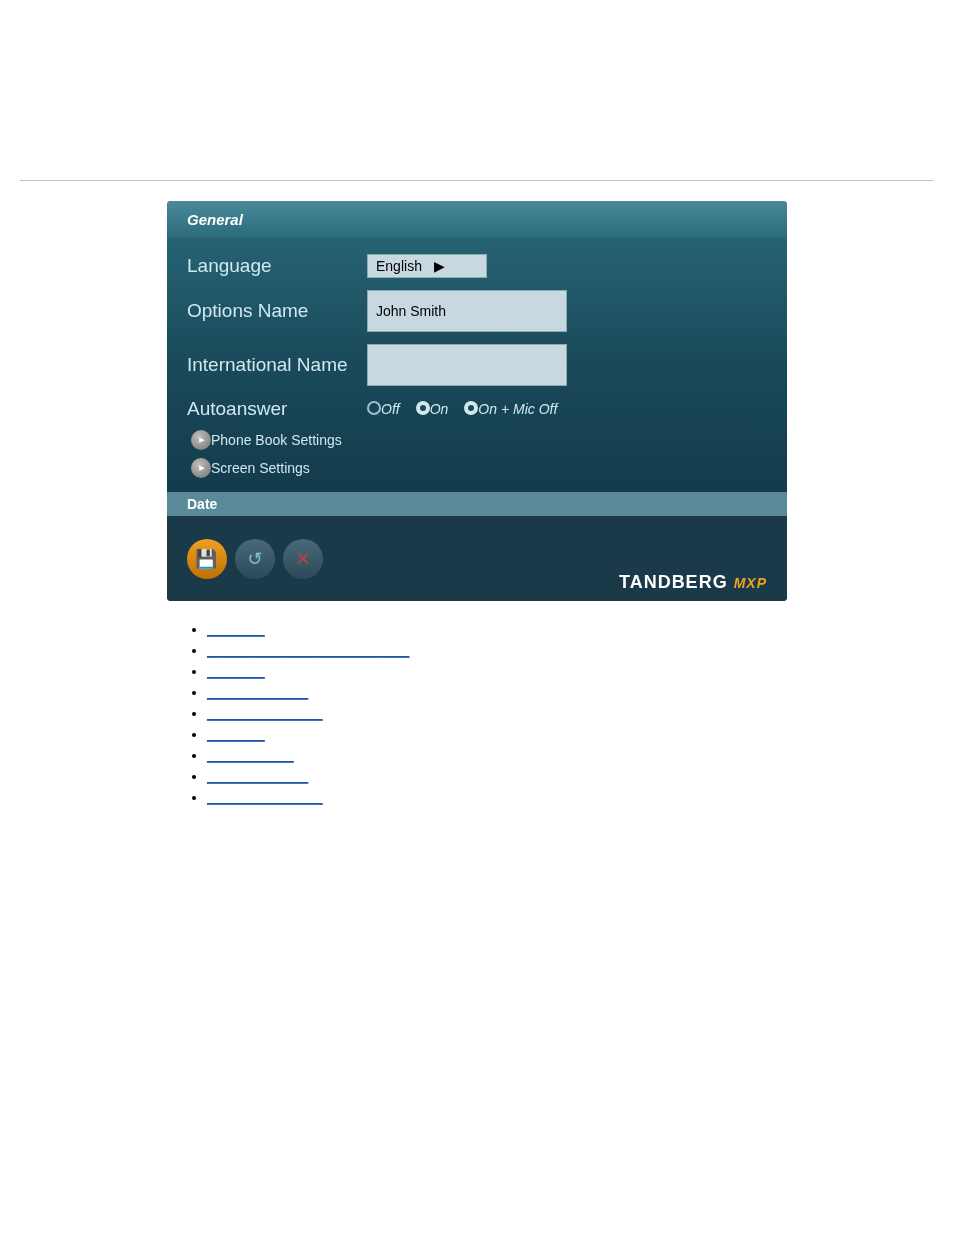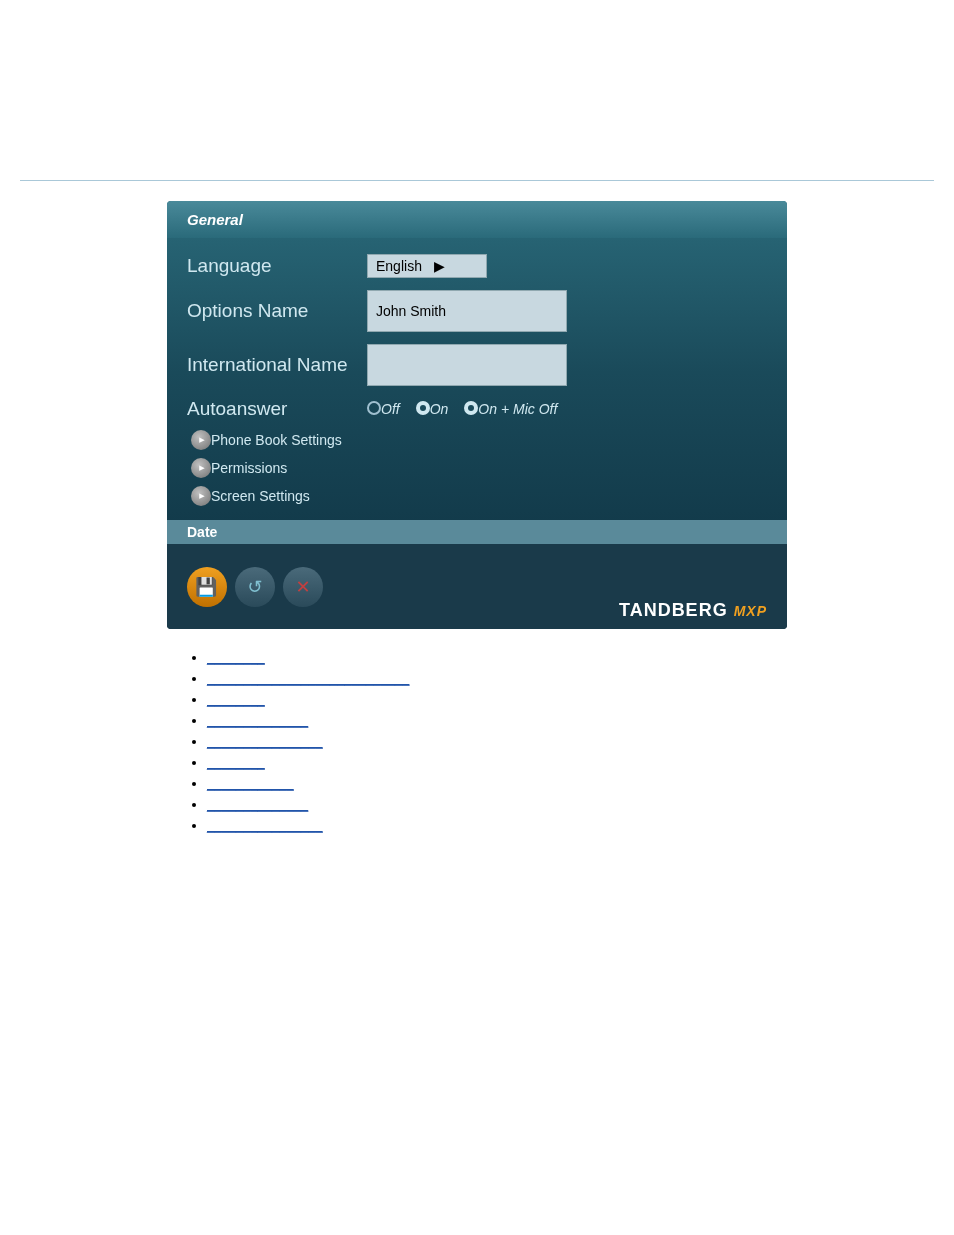--- a/index.html
+++ b/index.html
@@ -328,24 +328,20 @@
           </div>
         </div>
       </div>
 
       <div class="submenu-item">
         <div class="submenu-icon"></div>
         <span class="submenu-label">Phone Book Settings</span>
       </div>
       <div class="submenu-item">
         <div class="submenu-icon"></div>
-        <span class="submenu-label">Permissions</span>
-      </div>
-      <div class="submenu-item">
-        <div class="submenu-icon"></div>
         <span class="submenu-label">Screen Settings</span>
       </div>
 
     </div>
 
     <div class="save-bar">
       <span class="save-bar-label">Date</span>
     </div>
 
     <div class="toolbar">

